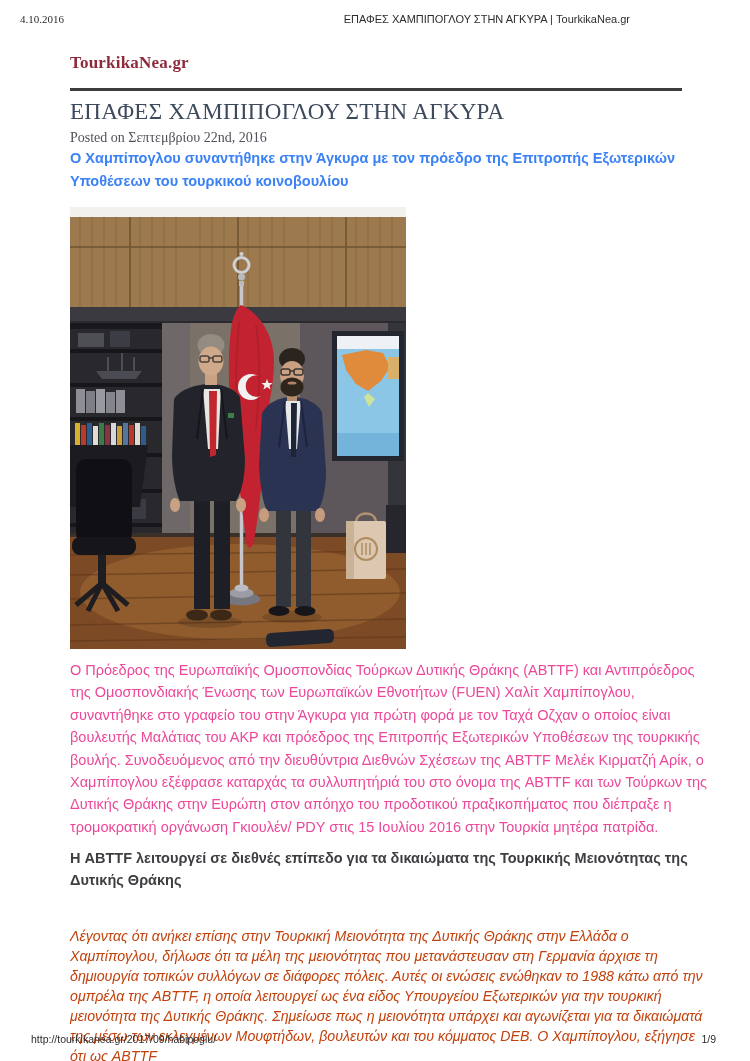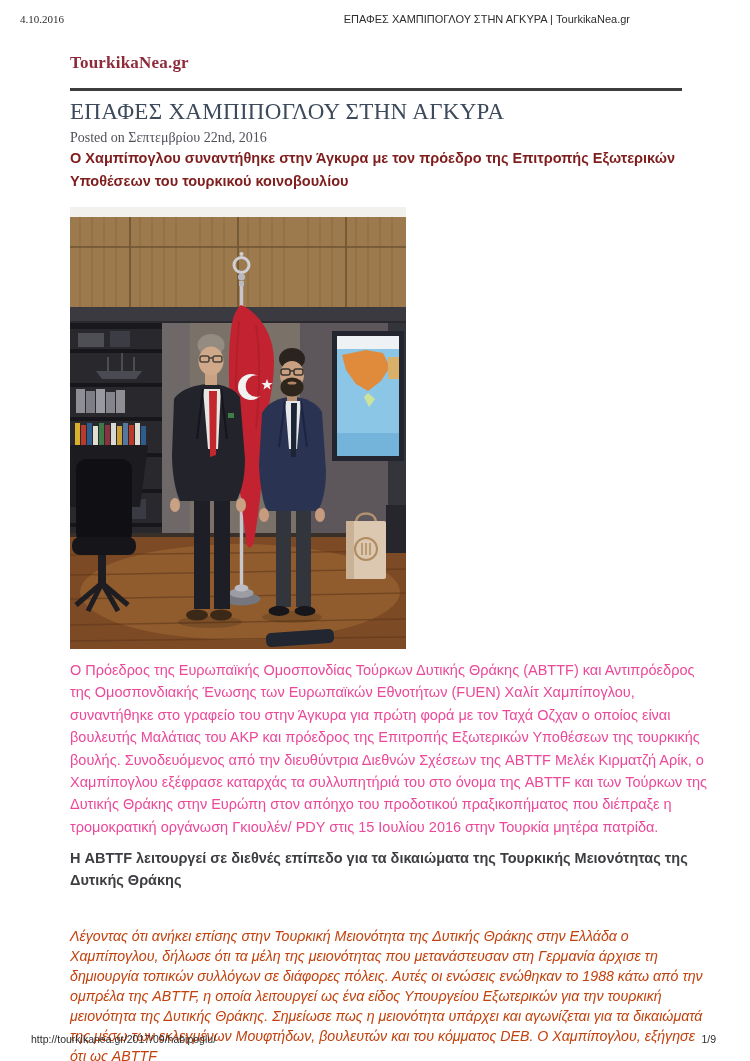--- a/index.html
+++ b/index.html
@@ -13,21 +13,21 @@
   
   .site-name{position:absolute;top:53px;left:70px;font-family:"Liberation Serif",serif;
              font-weight:bold;font-size:17px;color:#8e2b3b;letter-spacing:.2px;}
   .rule{position:absolute;top:88px;left:70px;width:612px;height:3px;background:#3d3d40;}
   
   .article-title{position:absolute;top:99px;left:70px;width:630px;font-family:"Liberation Serif",serif;
                  font-size:23px;font-weight:400;color:#3d4a5c;letter-spacing:.3px;}
   .posted{position:absolute;top:130px;left:70px;font-family:"Liberation Serif",serif;
           font-size:14px;color:#50505a;}
   .lead{position:absolute;top:147px;left:70px;width:606px;font-size:14.5px;font-weight:bold;
-        line-height:22.5px;color:#7f1d1d;}
+        line-height:22.5px;color:#3b82f6;}
   .photo{position:absolute;top:207px;left:70px;width:336px;height:442px;display:block;}
   .p1{position:absolute;top:659px;left:70px;width:640px;font-size:14.5px;line-height:22.4px;color:#ec4899;}
   .subhead{position:absolute;top:847px;left:70px;width:640px;font-size:14.5px;font-weight:bold;
            line-height:22px;color:#3d3e41;}
   .p2{position:absolute;top:926px;left:70px;width:634px;font-size:14.2px;line-height:20px;
       color:#c2410c;font-style:italic;}
 </style>
 </head>
 <body>
 

